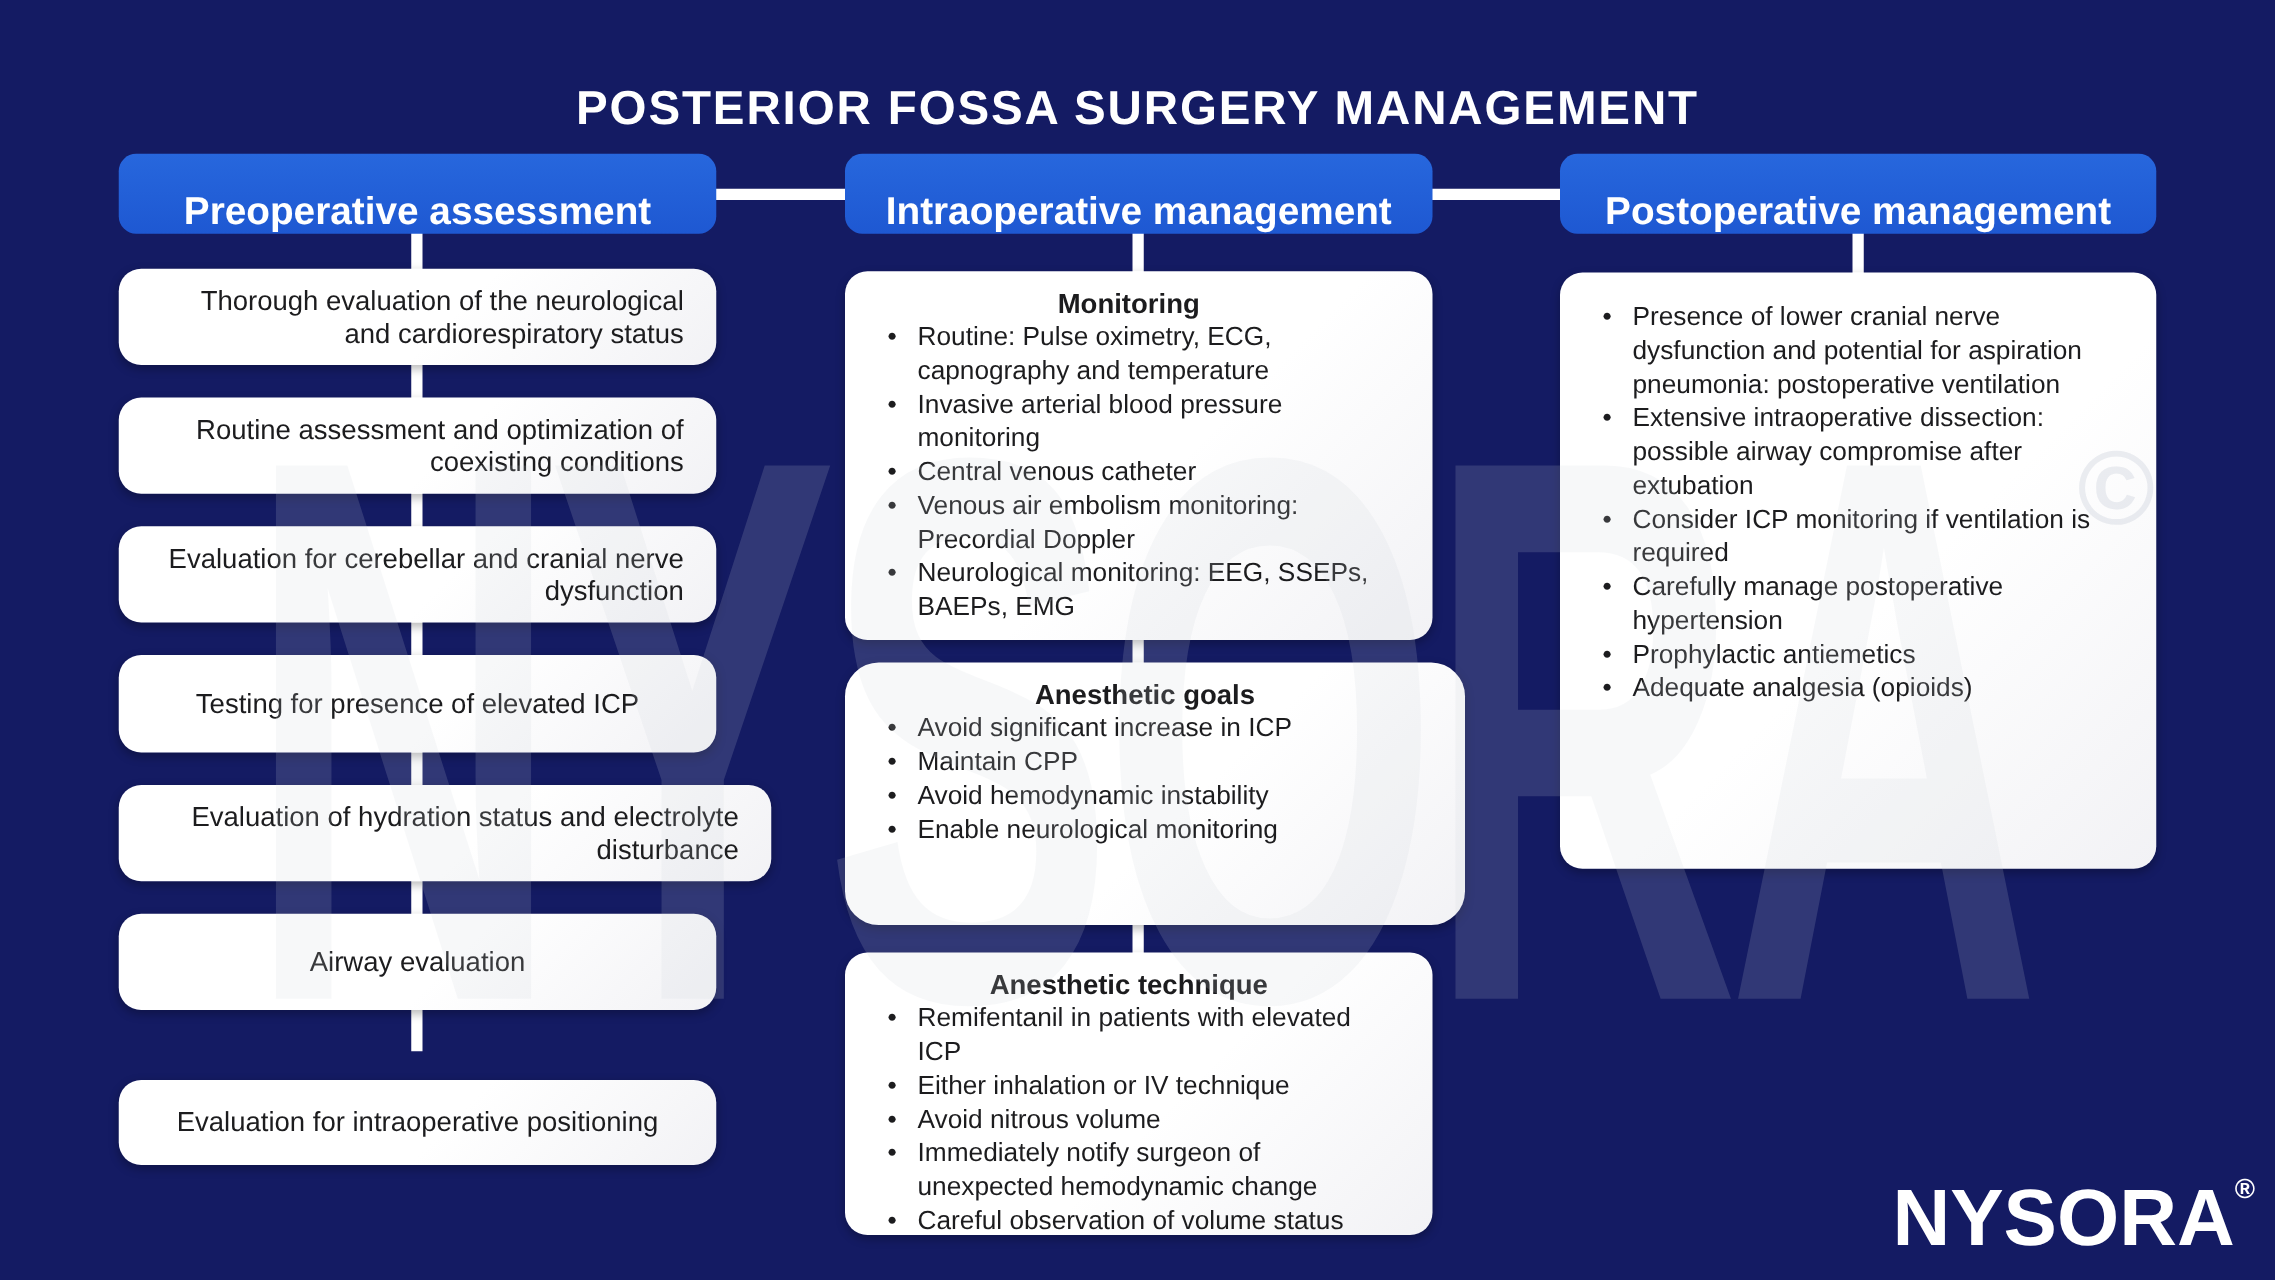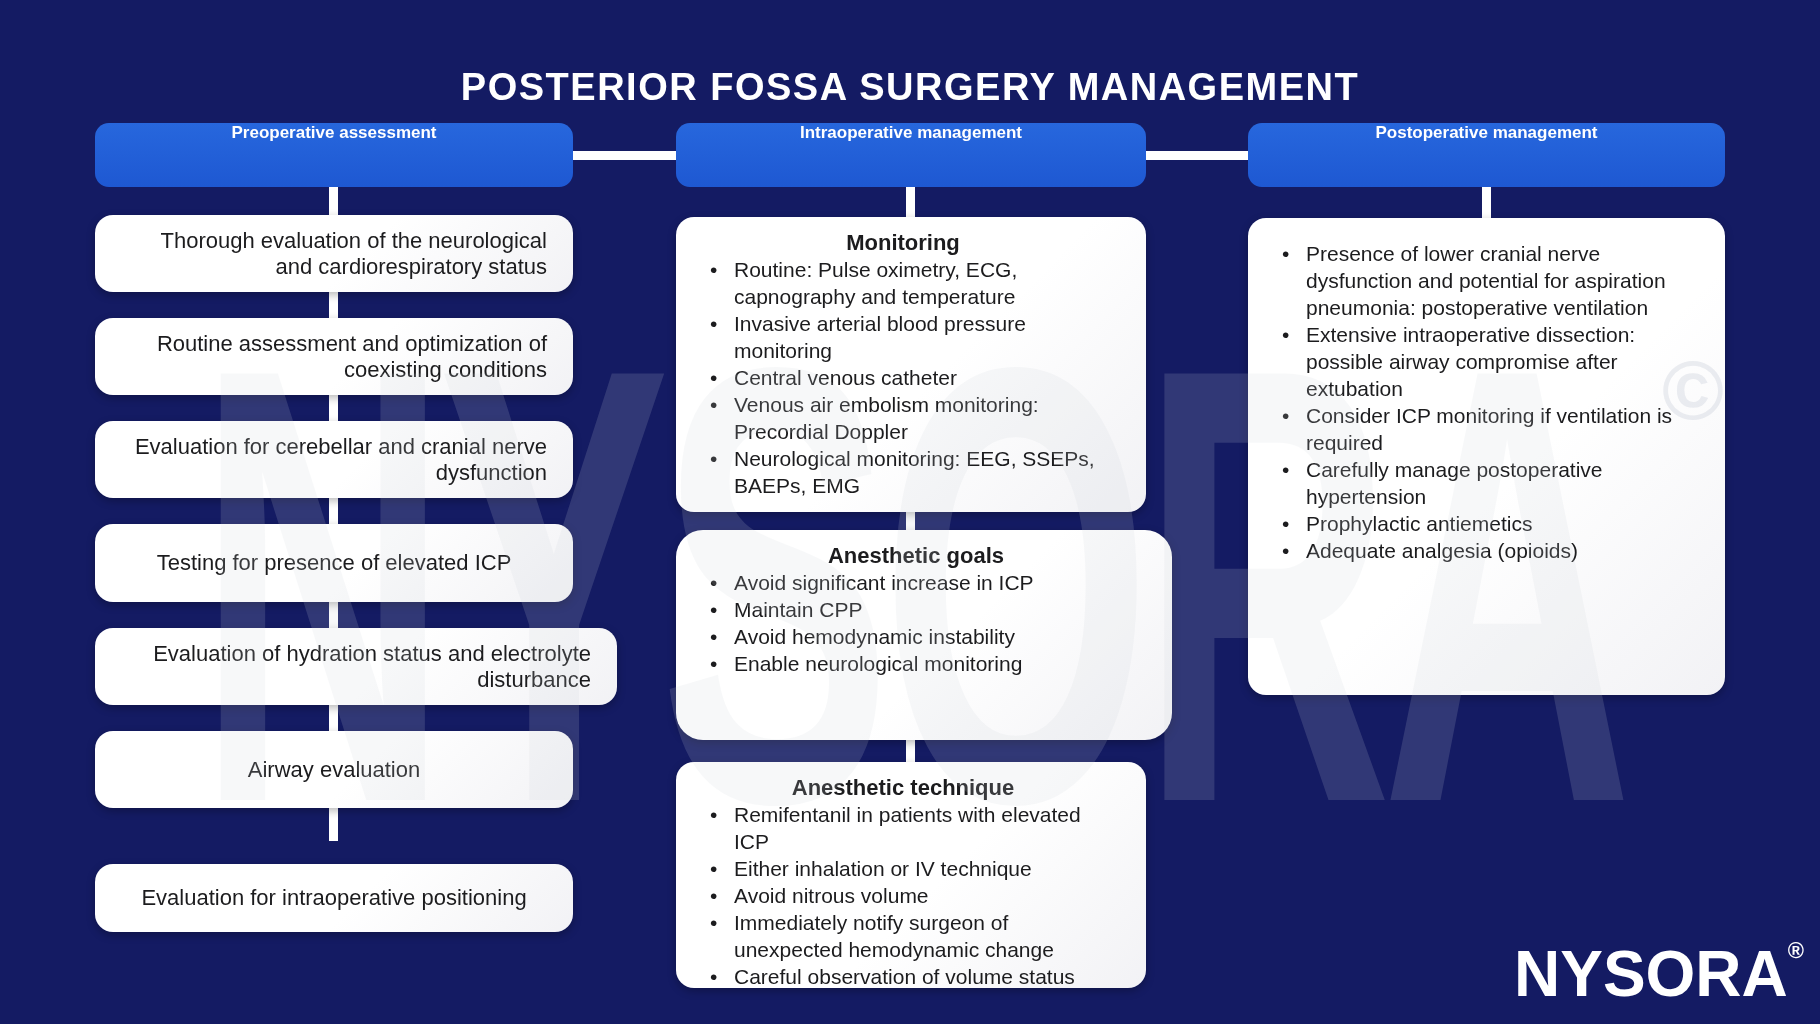--- a/index.html
+++ b/index.html
@@ -19,22 +19,22 @@
   }
   
   .vline,.hline{position:absolute;background:#ffffff;z-index:1;}
   .vline{width:9px;}
   .hline{height:9px;}
   
   .col-header{
     position:absolute;height:64px;
     background:linear-gradient(180deg,#2767dd 0%,#1e58d2 100%);
     border-radius:14px;
-    color:#ffffff;font-weight:bold;font-size:17px;
-    display:flex;align-items:flex-start;justify-content:center;
+    color:#ffffff;font-weight:bold;font-size:31px;
+    display:flex;align-items:flex-end;justify-content:center;
     z-index:2;
   }
   
   .box{
     position:absolute;
     background:linear-gradient(135deg,#ffffff 55%,#f2f2f5 100%);
     border-radius:18px;z-index:2;color:#1c1c1e;
     box-shadow:0 3px 8px rgba(0,0,0,0.28);
     box-sizing:border-box;
   }

